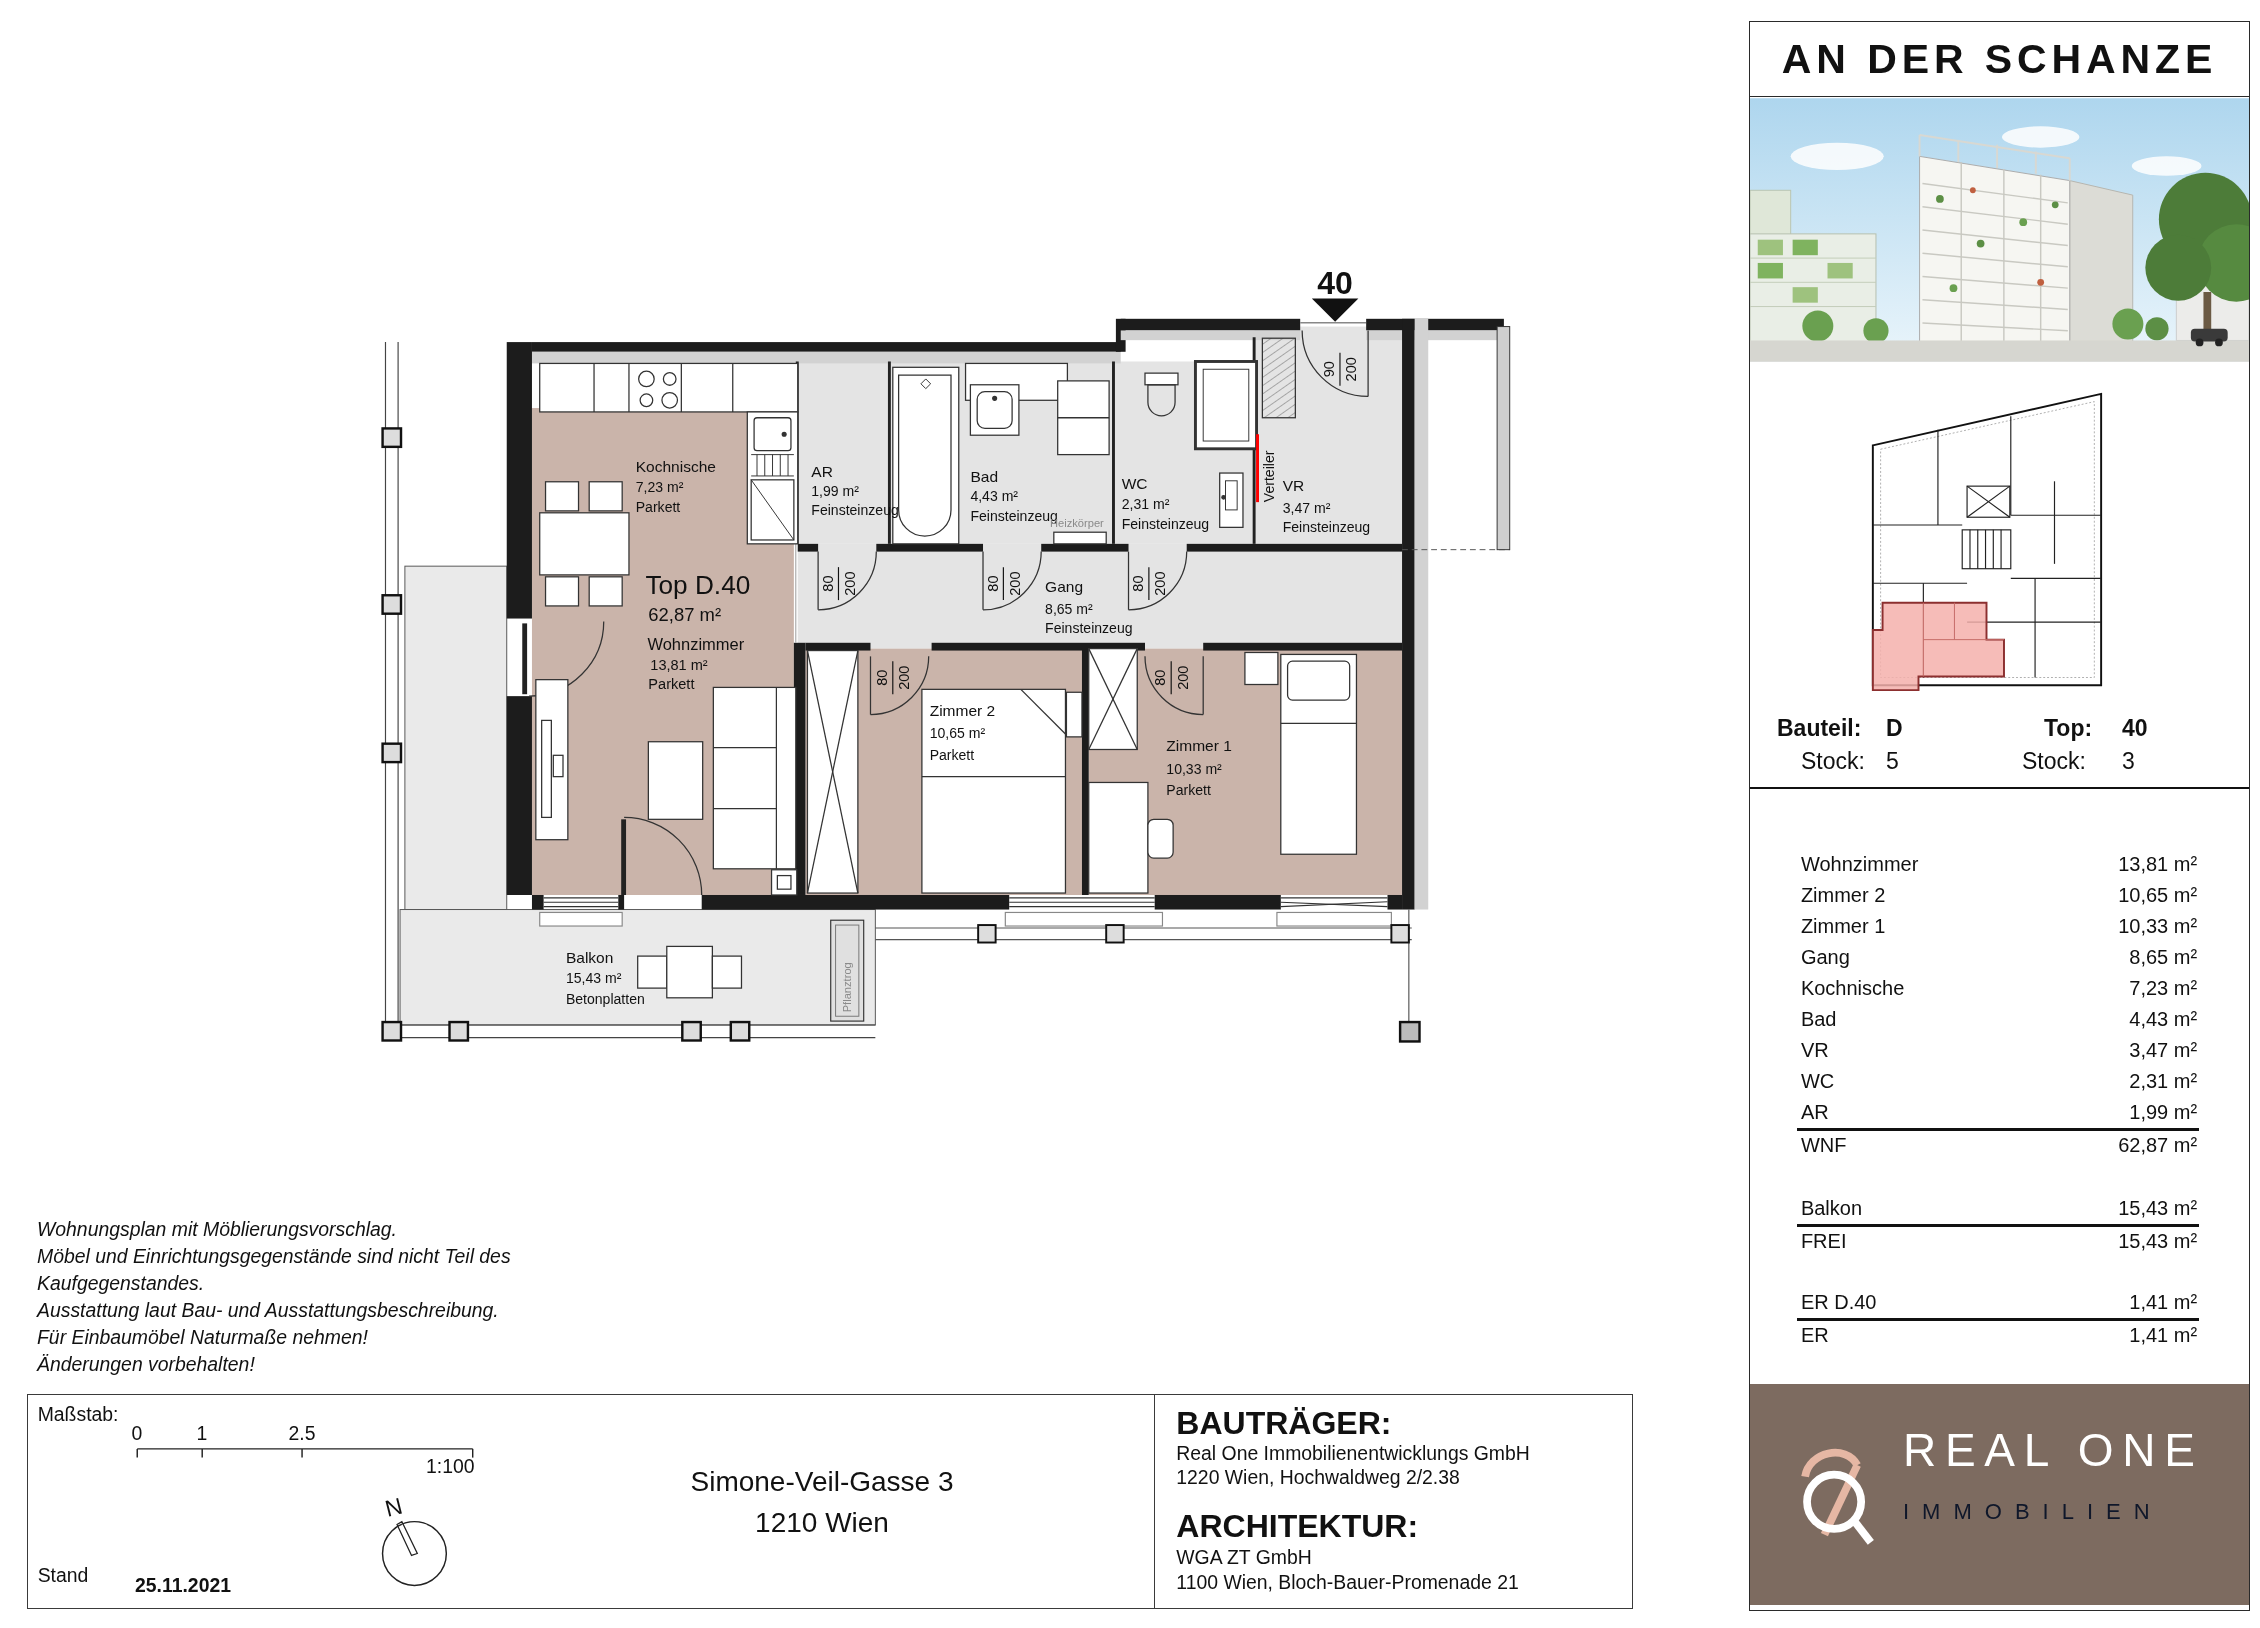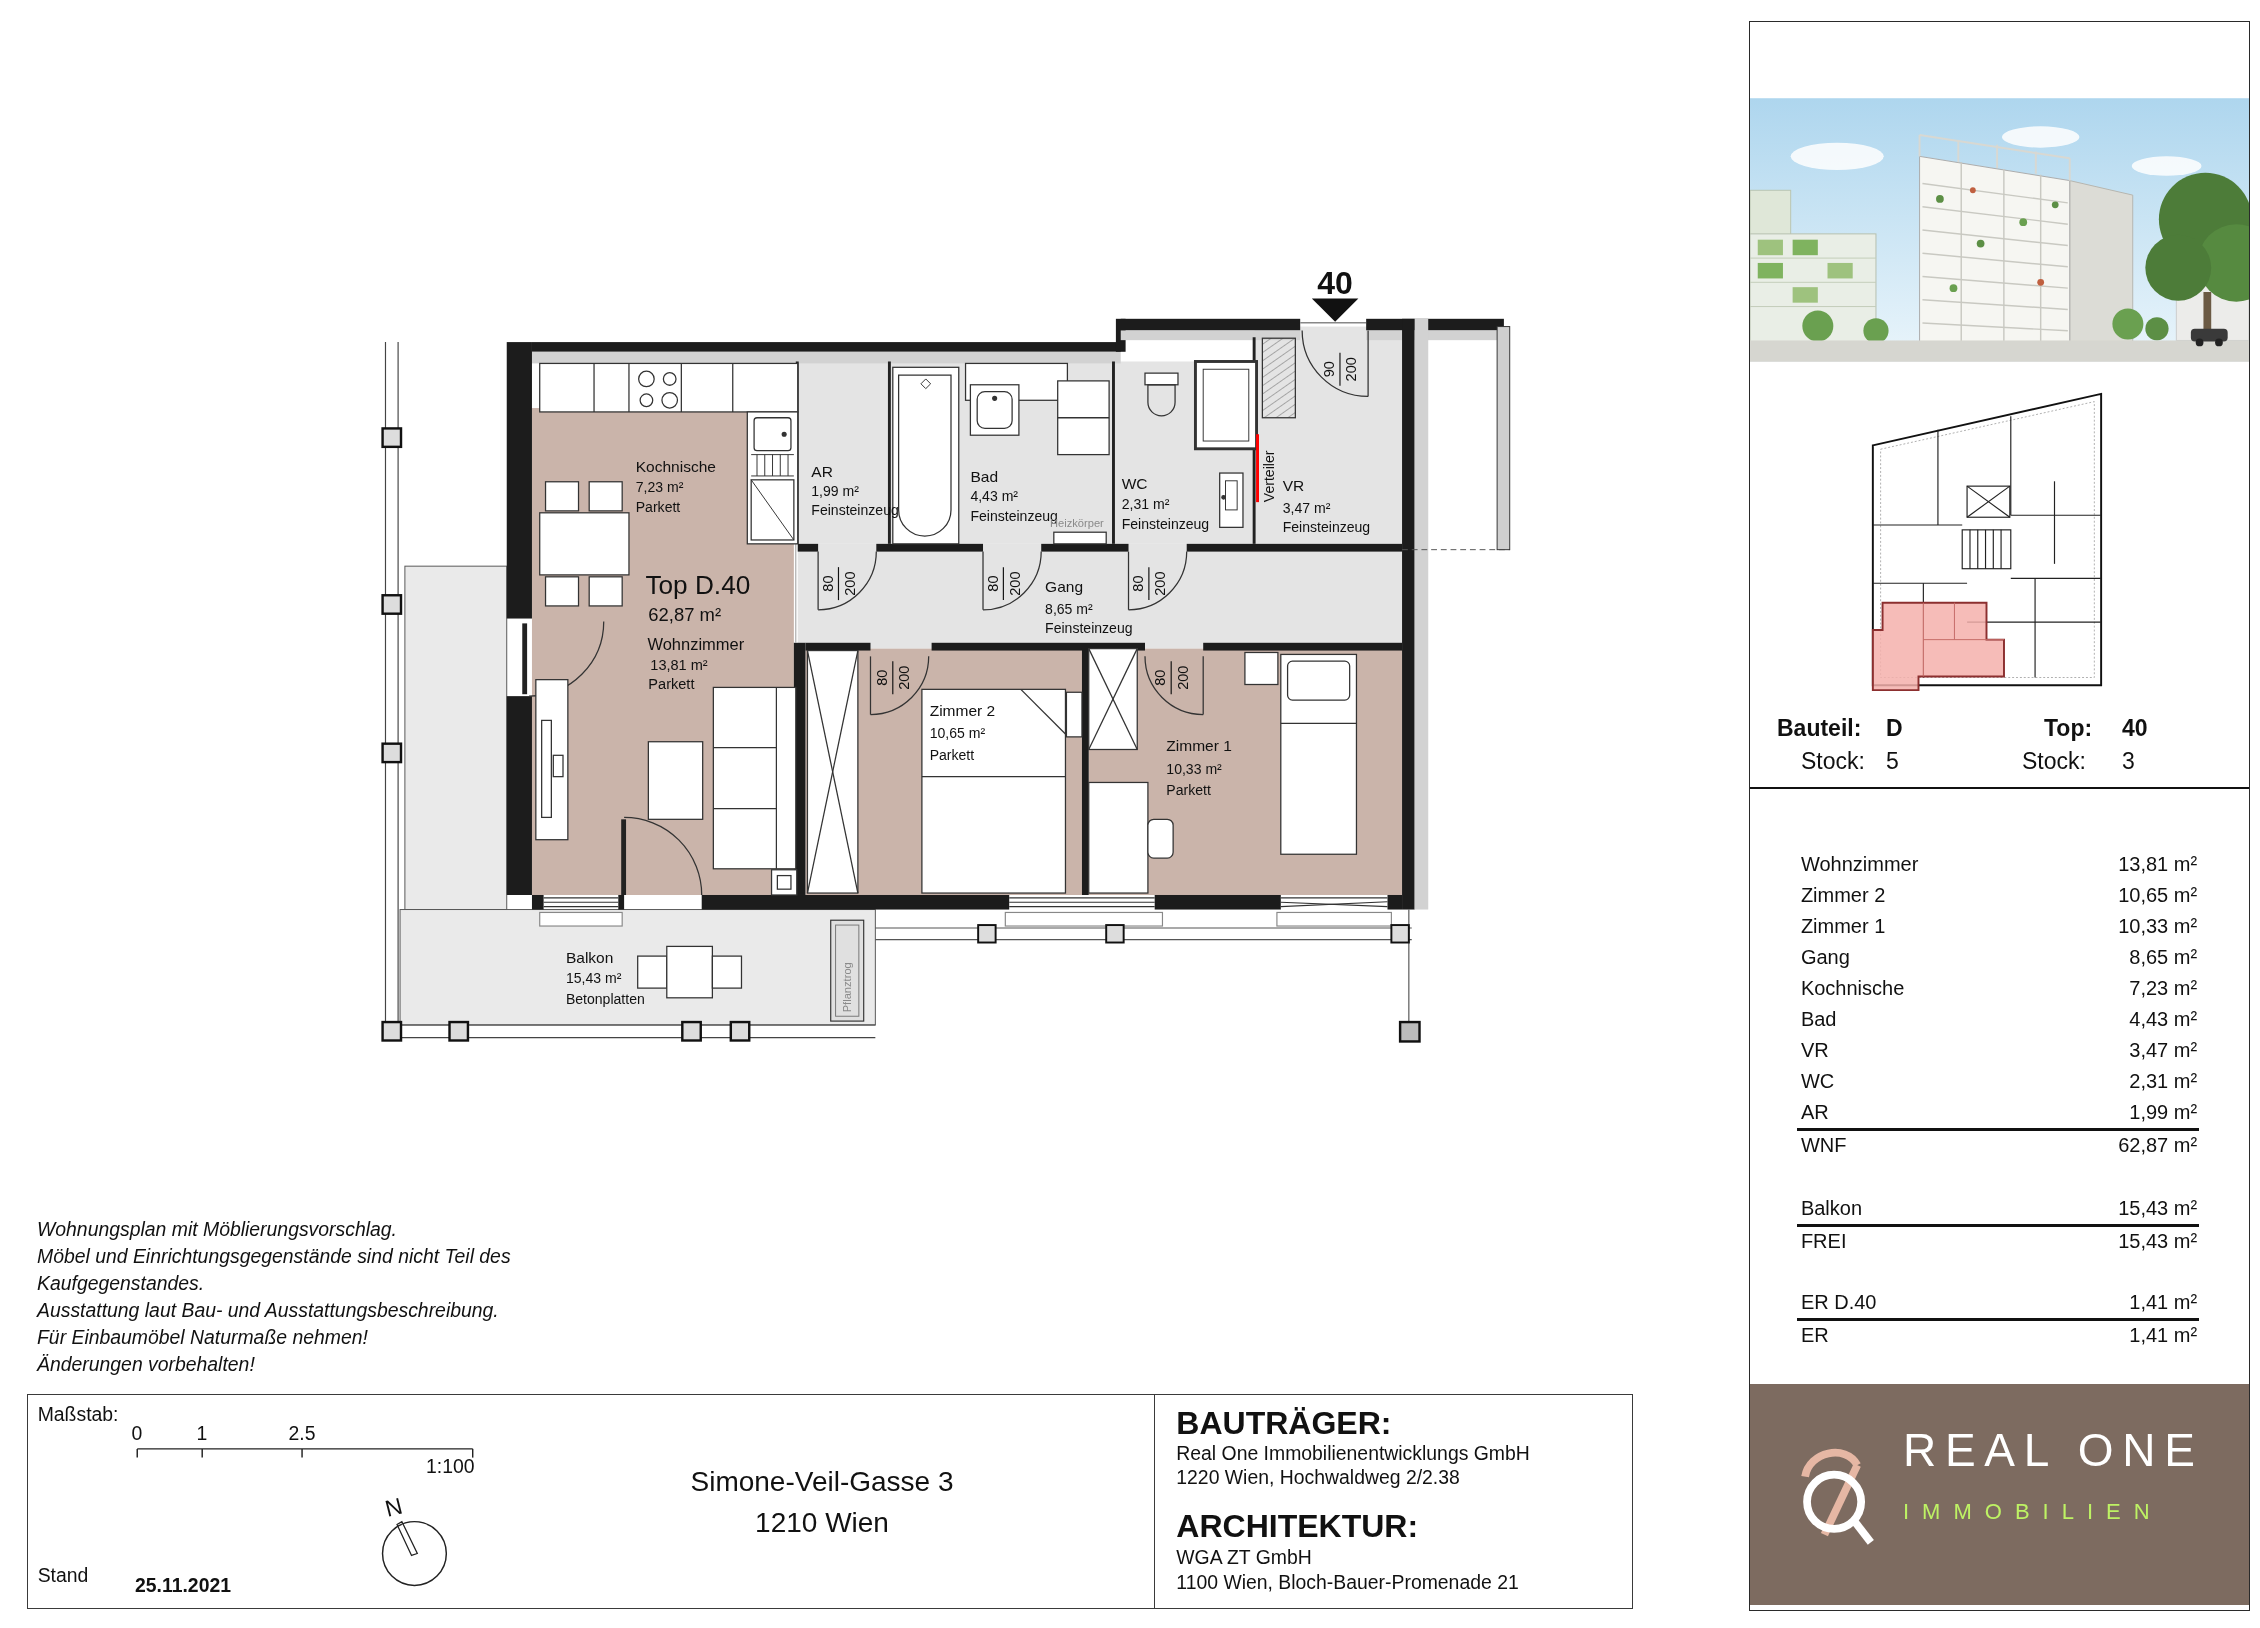--- a/index.html
+++ b/index.html
@@ -24,21 +24,21 @@
   #bauteil-row{top:693px;}
   #stock-row{top:726px;}
   #unitinfo-divider{left:0;top:765px;width:100%;height:1.9px;background:#111;}
   .trow{position:absolute;left:47px;width:402px;font-size:20px;}
   .trow .lab{position:absolute;left:3.9px;top:0;}
   .trow .val{position:absolute;right:1.9px;top:0;}
   .tline{position:absolute;left:47px;width:402px;background:#111;height:2.4px;}
   #brand-box{left:0;bottom:4.9px;width:100%;height:221px;background:#7d6b60;}
   #brand-text{position:absolute;left:153px;top:39px;}
   #brand-line1{font-size:46px;color:#fff;letter-spacing:8.7px;white-space:nowrap;}
-  #brand-line2{font-size:22px;color:#bef264;letter-spacing:13px;margin-top:21.3px;white-space:nowrap;}
+  #brand-line2{font-size:22px;color:#0f172a;letter-spacing:13px;margin-top:21.3px;white-space:nowrap;}
 
   
   .fbox{border:1.9px solid #3a3a3a;background:#fff;}
   #box-scale{left:27px;top:1394px;width:464px;height:213px;}
   #box-address{left:490px;top:1394px;width:664px;height:213px;border-left:none;}
   #box-firms{left:1155px;top:1394px;width:477px;height:213px;border-left:none;}
   #box-scale .lbl{position:absolute;font-size:19.4px;}
   .tickLab{position:absolute;top:27px;font-size:19.4px;transform:translateX(-50%);}
   #ratio{position:absolute;top:60px;right:17.5px;font-size:19.4px;}
   #address{width:100%;height:100%;display:flex;flex-direction:column;justify-content:center;align-items:center;
@@ -395,20 +395,21 @@
     <g transform="translate(1381,380) rotate(-90)">
       <text class="dlab" y="-6">90</text>
       <line x1="-17" y1="0" x2="17" y2="0" stroke="#111" stroke-width="1.2"></line>
       <text class="dlab" y="17">200</text>
     </g>
   </g>
 </svg>
 
 <div id="sidebar" class="abs">
 
+  <div id="project-title" class="abs">AN DER SCHANZE</div>
 
   <svg id="render" class="abs" viewBox="0 0 515 272">
     <defs>
       <linearGradient id="sky" x1="0" y1="0" x2="0" y2="1">
         <stop offset="0" stop-color="#aed6ee"></stop>
           <stop offset="1" stop-color="#eaf5fb"></stop>
       </linearGradient>
     </defs>
     <rect x="0" y="0" width="515" height="272" fill="url(#sky)"></rect>
     <g fill="#fff" opacity="0.85">

